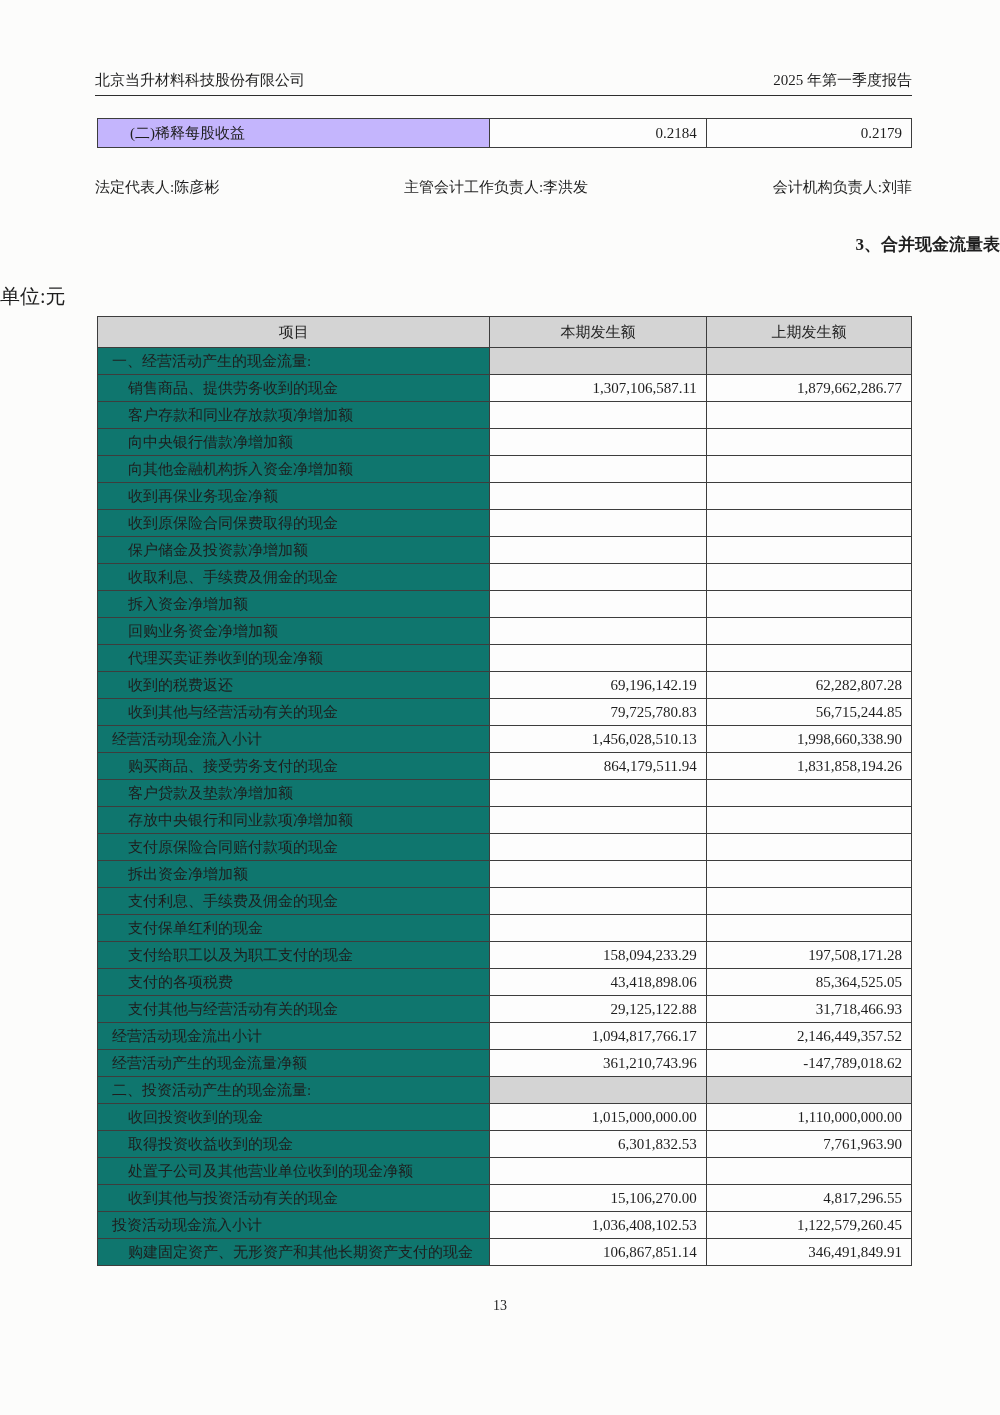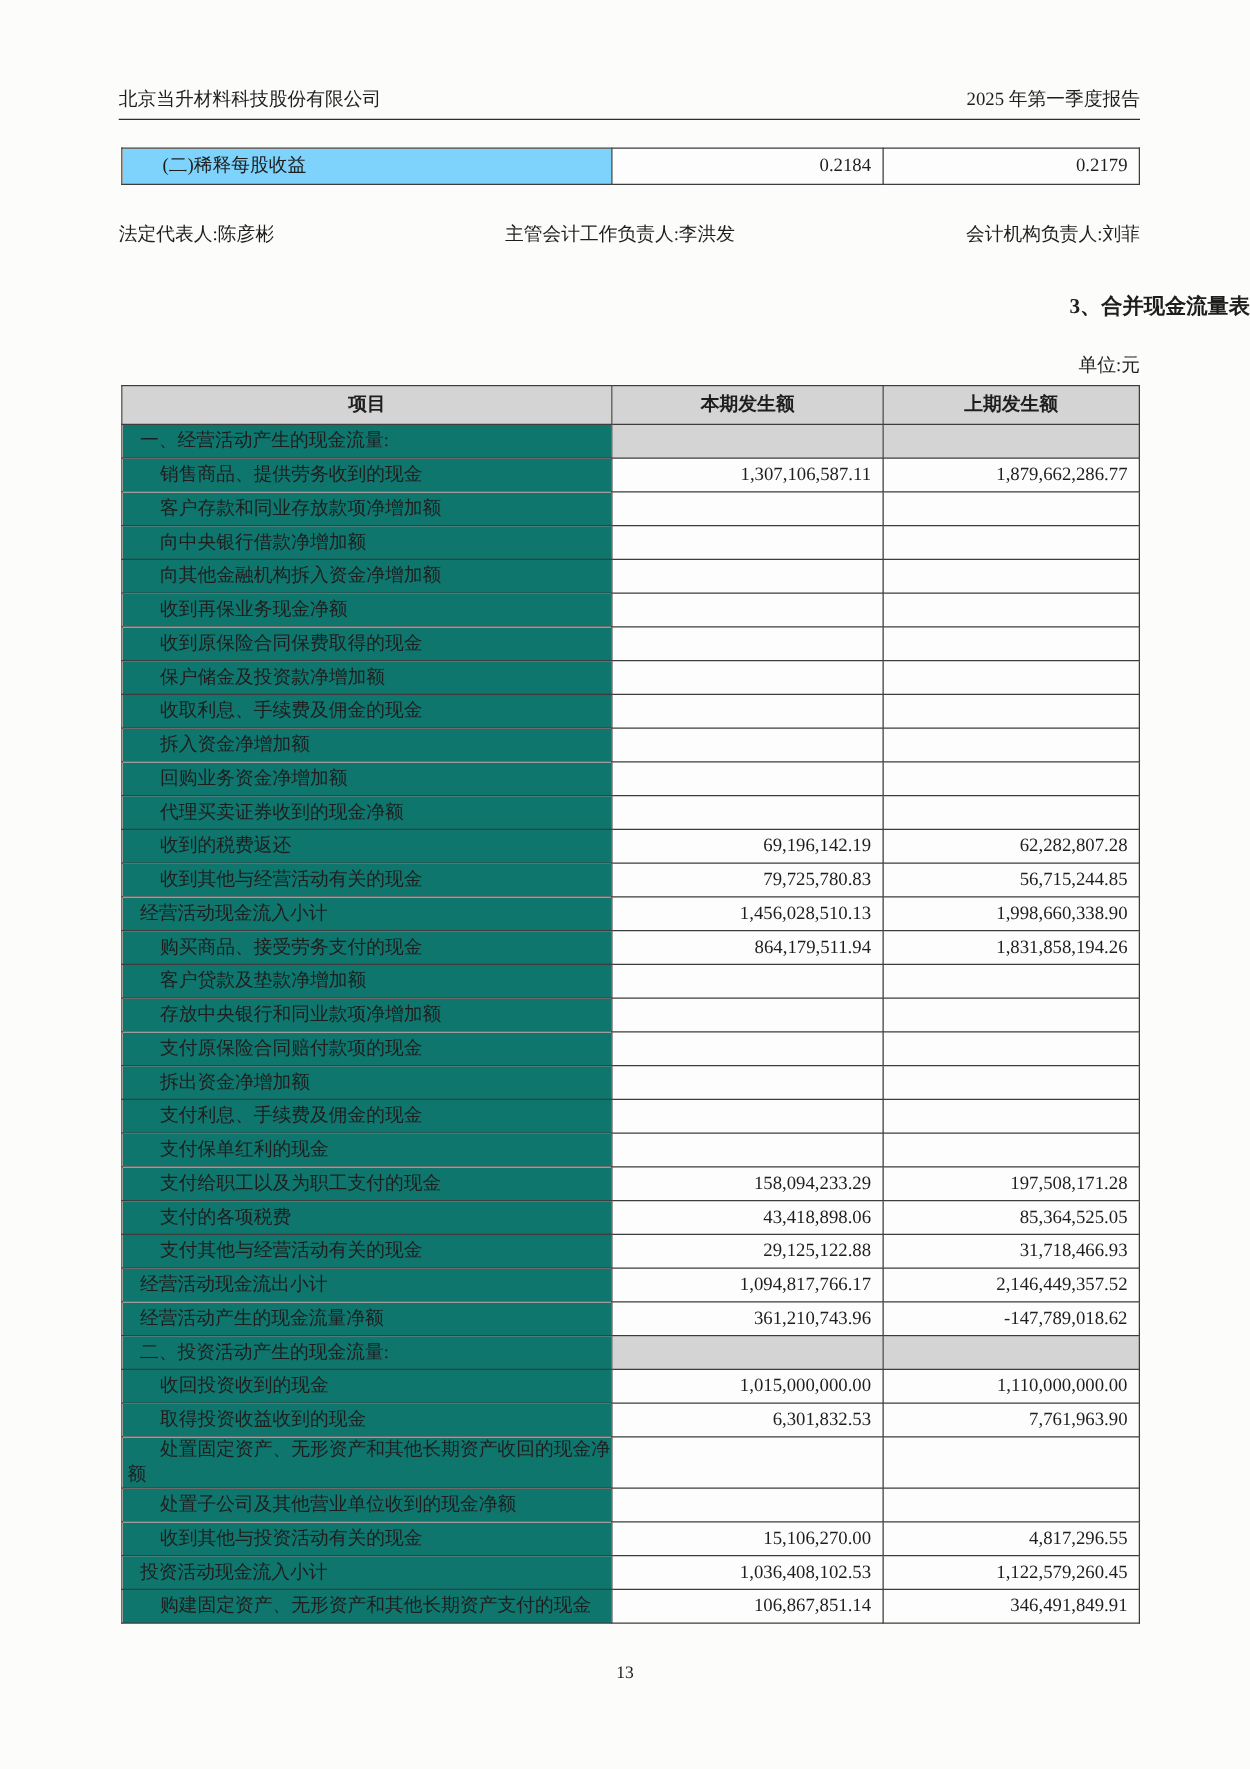--- a/index.html
+++ b/index.html
@@ -18,43 +18,43 @@
     padding-top: 70px; padding-bottom: 5px;
     border-bottom: 1px solid #2e2e2e;
     display: flex; justify-content: space-between;
     font-size: 15px; line-height: 20px;
   }
 
   table { border-collapse: collapse; table-layout: fixed; }
   .eps-table, .cf-table { width: 815px; margin-left: 97px; font-size: 15px; }
   .eps-table { margin-top: 22px; }
   td, th { border: 1px solid #3d3d3d; vertical-align: middle; line-height: 20px; overflow: hidden; }
-  .gray { background: #7dd3fc; }
+  .gray { background: #c4b5fd; }
   .label { text-align: left; padding-left: 4px; }
   .num { text-align: right; padding-right: 9px; background: #fdfdfd; }
   .eps-table td { height: 29px; }
   .eps-label { padding-left: 32px; }
 
   .signatures {
     margin: 30px 88px 0 95px;
     display: flex; justify-content: space-between;
     font-size: 15px;
   }
 
   .section-title {
     margin: 36px 0 0 95px;
     font-size: 17px; font-weight: bold; text-align: right;
   }
 
   .unit-line {
-    margin: 27px 88px 6px 0;
-    text-align: right; font-size: 15px;
-  }
-
-  .cf-table th { height: 31px; text-align: center; font-weight: bold; background: #d4d4d4; }
+    margin: 27px 64px 6px 0;
+    font-size: 20px;
+  }
+
+  .cf-table th { height: 31px; text-align: center; font-weight: normal; background: #d4d4d4; }
   .cf-table td { height: 27px; }
   .cf-table td.label { background: #0f766e; }
   tr.section td.num { background: #d4d4d4; }
   tr.section td.label, tr.subtotal td.label { padding-left: 14px; }
   tr.item td.label { padding-left: 4px; text-indent: 26px; }
 
   .page-number { text-align: center; margin-top: 32px; font-size: 14px; }
 </style>
 </head>
 <body>
@@ -249,25 +249,20 @@
           <td class="label">收回投资收到的现金</td>
           <td class="num">1,015,000,000.00</td>
           <td class="num">1,110,000,000.00</td>
         </tr>
         <tr class="item">
           <td class="label">取得投资收益收到的现金</td>
           <td class="num">6,301,832.53</td>
           <td class="num">7,761,963.90</td>
         </tr>
         <tr class="item">
-          <td class="label">处置固定资产、无形资产和其他长期资产收回的现金净额</td>
-          <td class="num"></td>
-          <td class="num"></td>
-        </tr>
-        <tr class="item">
           <td class="label">处置子公司及其他营业单位收到的现金净额</td>
           <td class="num"></td>
           <td class="num"></td>
         </tr>
         <tr class="item">
           <td class="label">收到其他与投资活动有关的现金</td>
           <td class="num">15,106,270.00</td>
           <td class="num">4,817,296.55</td>
         </tr>
         <tr class="subtotal">

